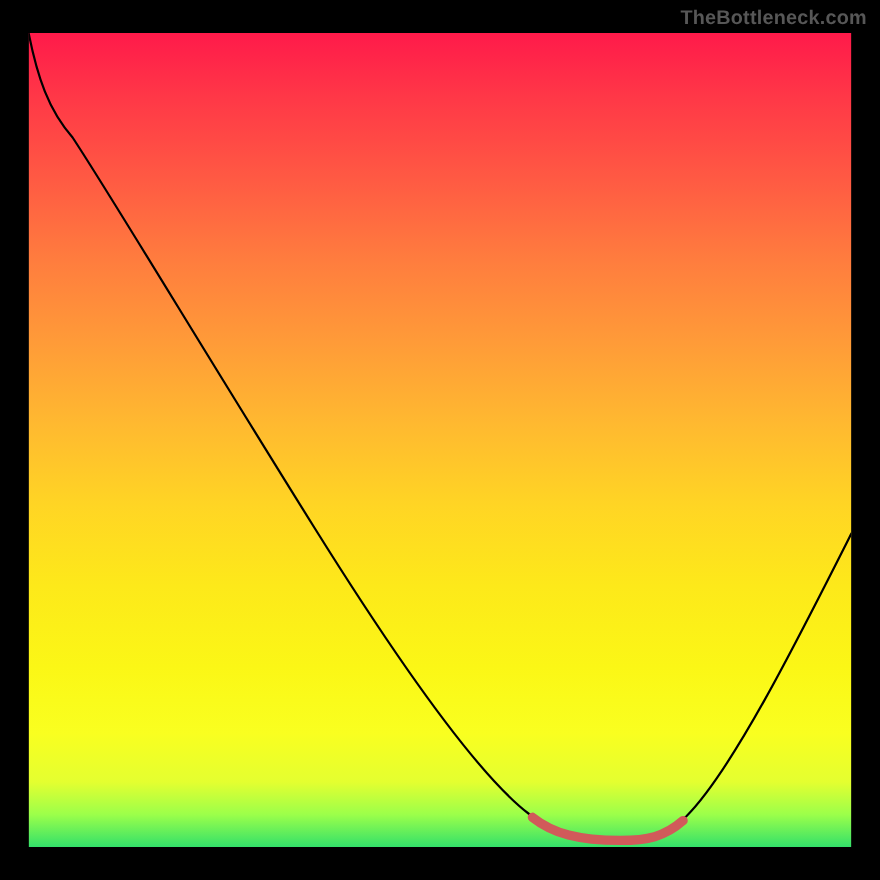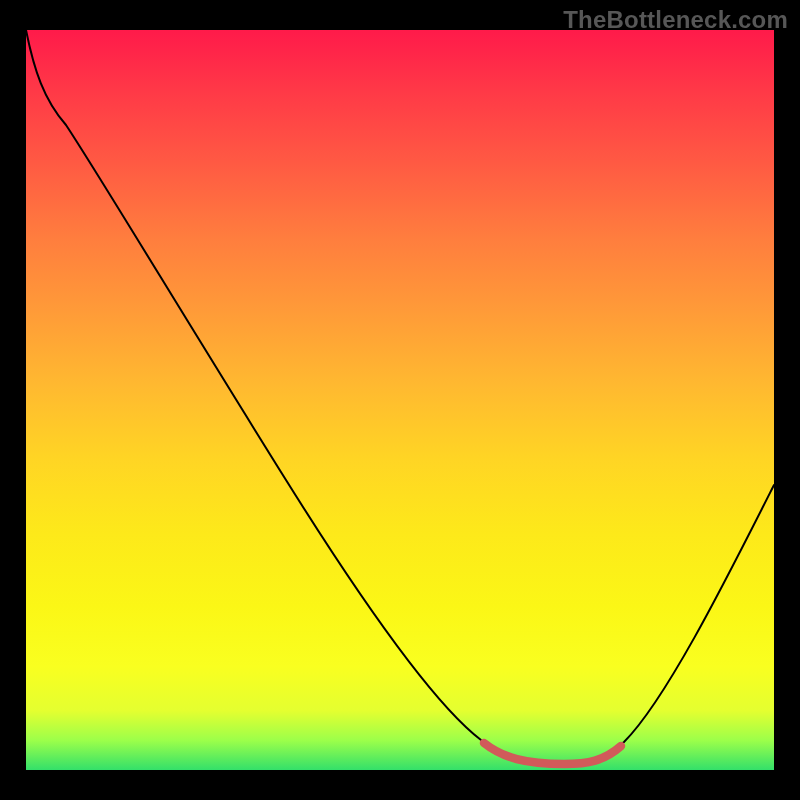--- a/index.html
+++ b/index.html
@@ -3,21 +3,21 @@
 <meta charset="utf-8">
 <style>
   * { margin: 0; padding: 0; box-sizing: border-box; }
   html, body { width: 800px; height: 800px; background: #000; overflow: hidden; }
   .wrap { position: relative; width: 800px; height: 800px; }
   .watermark {
     position: absolute;
     top: 6px;
     right: 12px;
     font-family: Arial, Helvetica, sans-serif;
-    font-size: 24px;
+    font-size: 18px;
     font-weight: bold;
     color: #575757;
     letter-spacing: 0.2px;
     z-index: 10;
     margin-left: 36px;
   }
   .plot-area {
     position: absolute;
     left: 26px;
     top: 30px;

